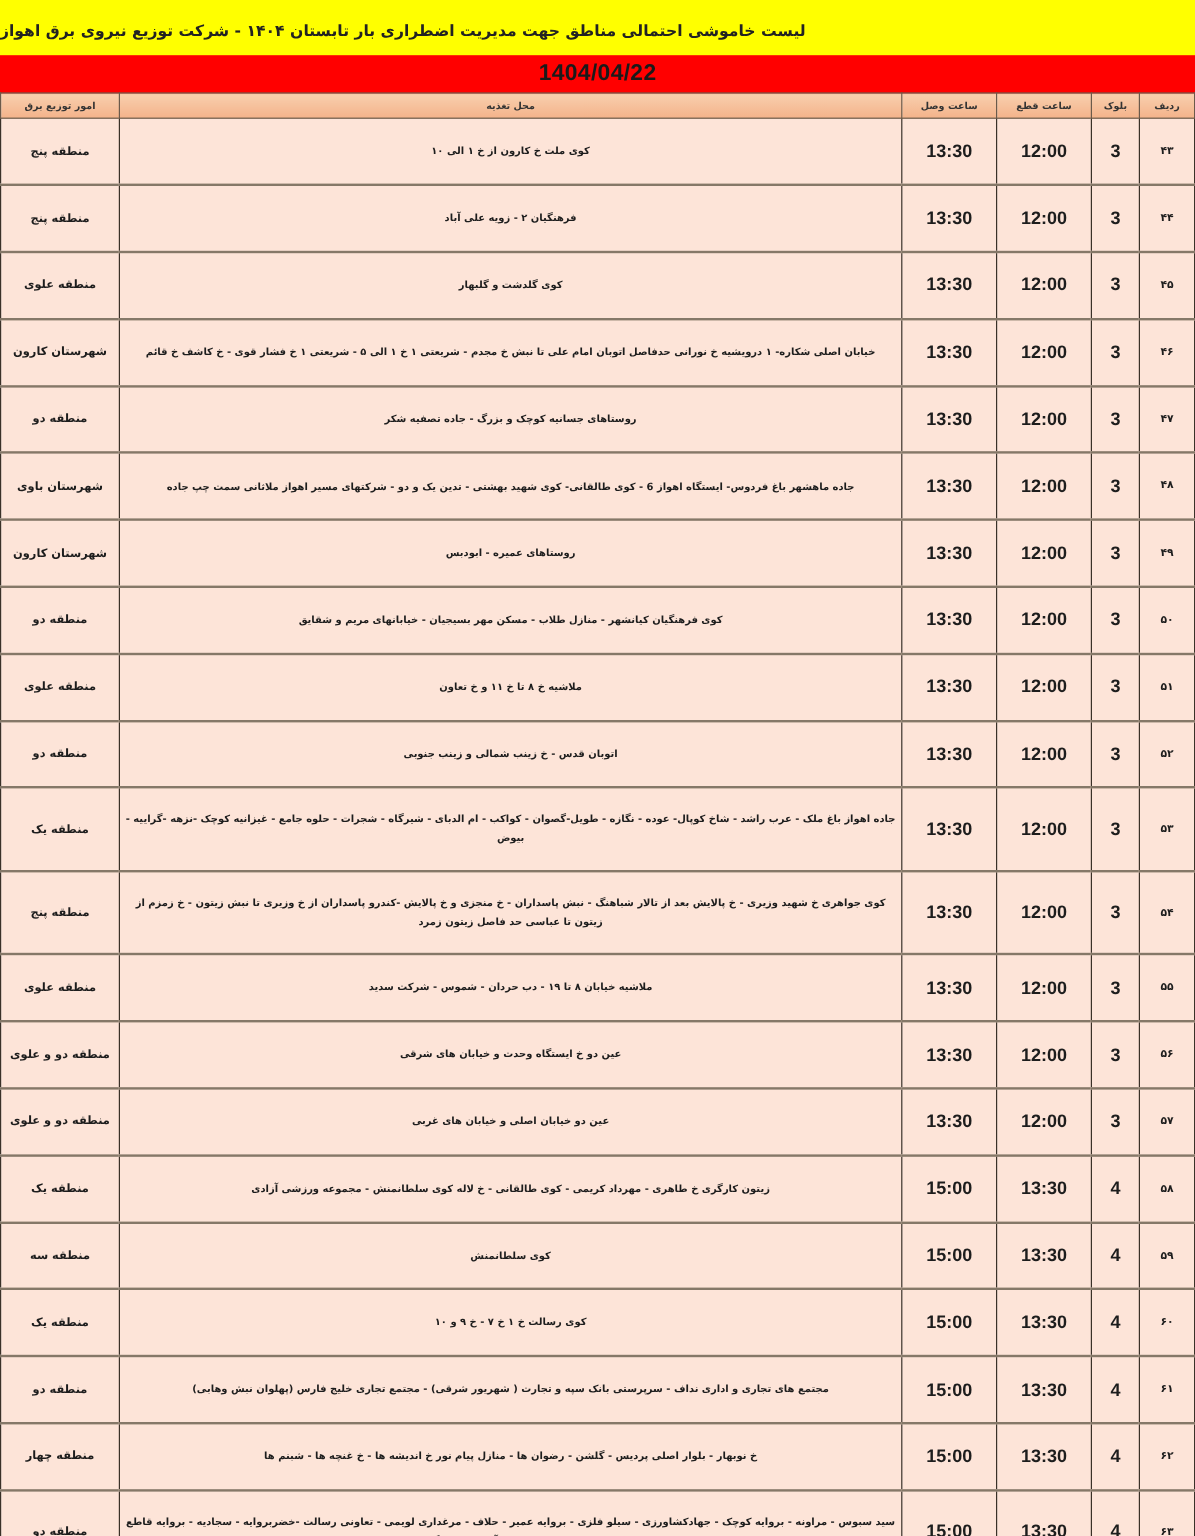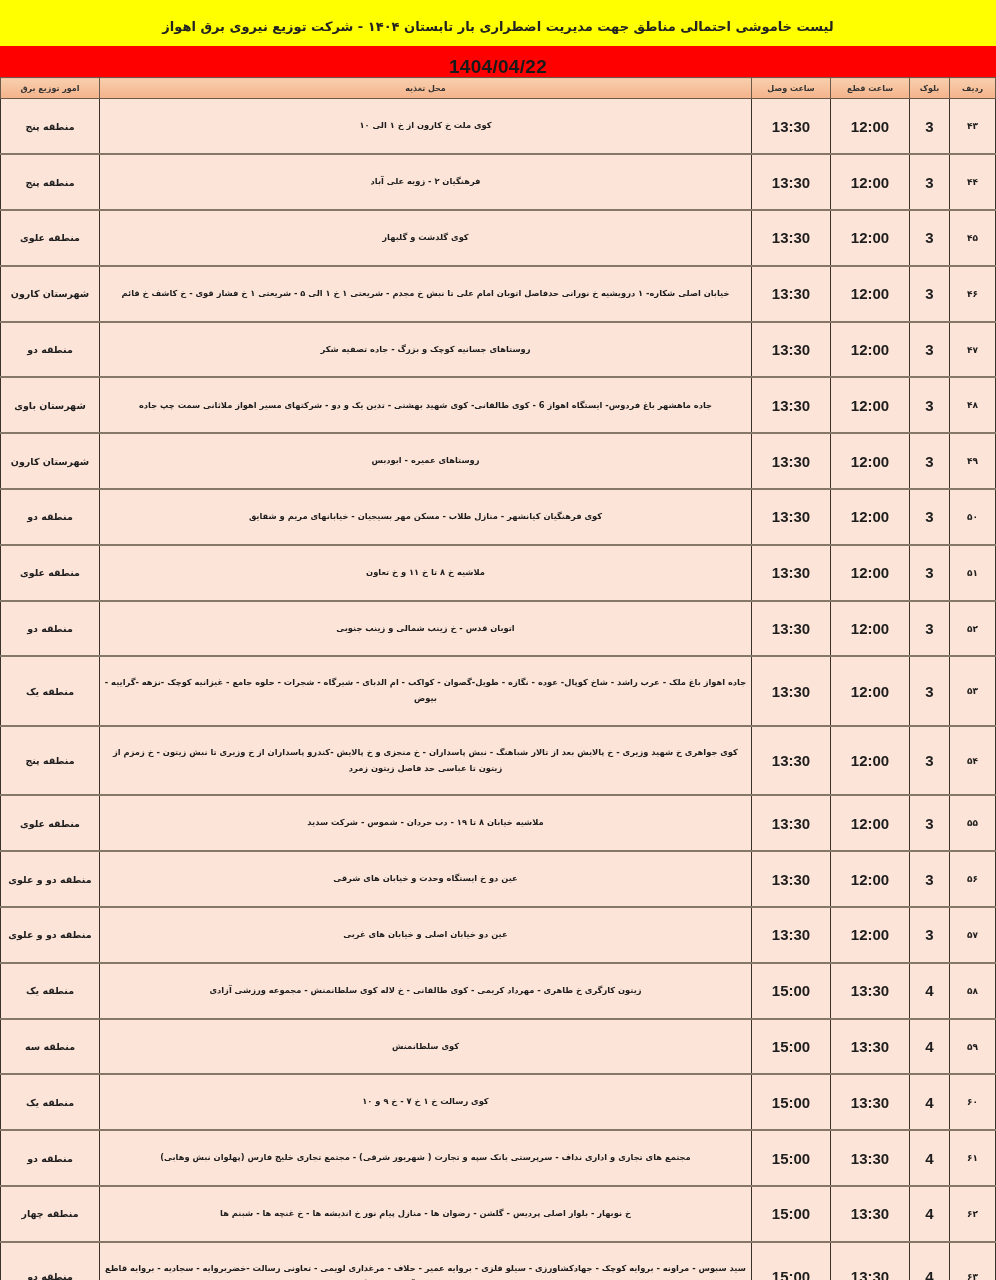--- a/index.html
+++ b/index.html
@@ -2,28 +2,28 @@
 <html><head>
 <meta charset="utf-8">
 <style>
   * { box-sizing: border-box; margin: 0; padding: 0; }
   html, body { width: 996px; height: 1280px; background: #ffffff; overflow: hidden; }
   body { font-family: "DejaVu Sans", sans-serif; position: relative; }
 
   .title-bar {
     position: absolute; left: 0; top: 0; width: 996px; height: 53px;
     background: #ffff00;
-    display: flex; align-items: center; justify-content: center;
+    display: flex; align-items: center; justify-content: flex-end;
     direction: rtl;
     font-size: 13px; font-weight: bold; color: #222;
   }
   .date-bar {
     position: absolute; left: 0; top: 46px; width: 996px; height: 32px;
     background: #ff0000;
-    display: flex; align-items: flex-end; justify-content: center;
+    display: flex; align-items: center; justify-content: center;
     font-family: "Liberation Sans", sans-serif;
     font-size: 19px; font-weight: bold; color: #1a1a1a;
     letter-spacing: 0.3px;
   }
 
   table.grid {
     position: absolute; left: 0; top: 77px; width: 996px;
     border-collapse: collapse;
     direction: rtl;
     table-layout: fixed;

